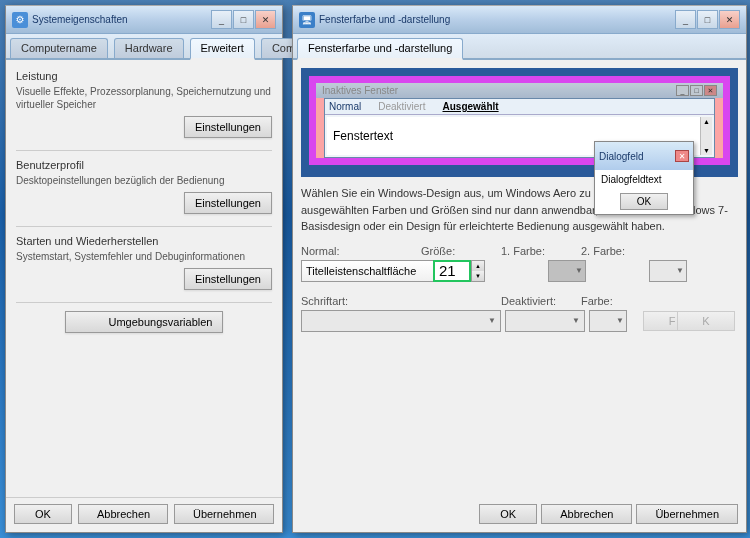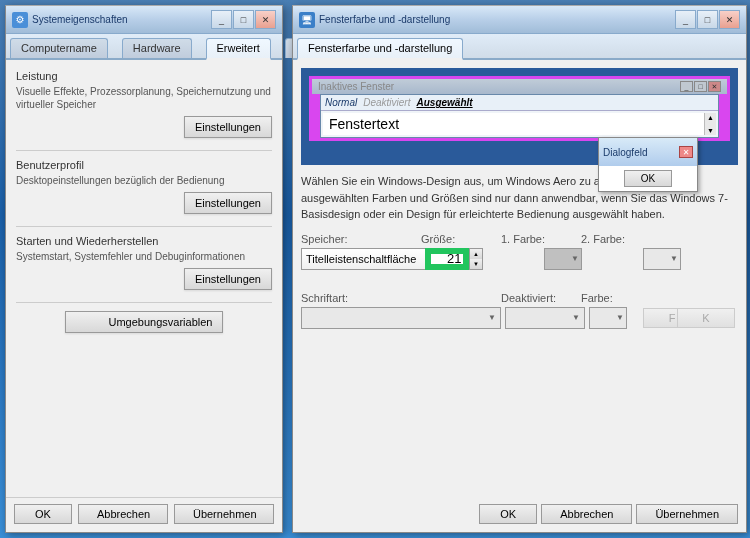--- a/index.html
+++ b/index.html
@@ -90,21 +90,21 @@
       width: 455px;
       height: 528px;
     }
 
     
     .tab-bar {
       background: linear-gradient(to bottom, #e0ecf8, #d0dce8);
       border-bottom: 2px solid #8aaac8;
       display: flex;
       padding: 4px 4px 0 4px;
-      gap: 14px;
+      gap: 6px;
       min-height: 26px;
     }
 
     .tab {
       padding: 3px 10px;
       background: linear-gradient(to bottom, #d0dce8, #c0ccdc);
       border: 1px solid #88aacc;
       border-bottom: none;
       font-size: 11px;
       color: #333;
@@ -193,23 +193,23 @@
 
     
     .preview-area {
       background: #2a5a9a;
       padding: 8px;
       margin-bottom: 8px;
       position: relative;
     }
 
     .inactive-window {
-      background: #d946ef;
-      border: 3px solid #d946ef;
-      margin-bottom: 16px;
+      background: #fca5a5;
+      border: 7px solid #d946ef;
+      margin-bottom: 4px;
       position: relative;
     }
 
     .inactive-title {
       background: linear-gradient(to bottom, #c0ccd8, #a8b8cc);
       padding: 2px 6px;
       font-size: 10px;
       color: #888;
       display: flex;
       justify-content: space-between;
@@ -246,25 +246,24 @@
       font-size: 10px;
       color: #1a3a6a;
       display: flex;
       justify-content: space-between;
       align-items: center;
     }
 
     .active-tab-bar {
       padding: 2px 4px;
       display: flex;
-      gap: 6px;
+      gap: 17px;
       font-size: 10px;
       border-bottom: 1px solid #aac;
       background: #e8f0f8;
-      font-style: italic;
     }
 
     .active-tab-selected {
       color: #000;
       text-decoration: underline;
       font-weight: bold;
     }
 
     .active-tab-normal {
       color: #1a3a6a;
@@ -350,23 +349,23 @@
     }
 
     .dropdown-wide {
       width: 180px;
     }
 
     .number-input {
       width: 38px;
       height: 22px;
       background: white;
-      border: 6px solid #22c55e;
-      font-size: 13px;
-      padding: 0 16px;
+      border: 2px solid #22c55e;
+      font-size: 15px;
+      padding: 0 4px;
       display: flex;
       align-items: center;
     }
 
     .spinner {
       display: flex;
       flex-direction: column;
       border: 1px solid #999;
       width: 14px;
       height: 22px;
@@ -414,22 +413,22 @@
       grid-template-columns: 120px 80px 80px 80px;
       font-size: 11px;
       color: #555;
       margin-bottom: 3px;
     }
 
     .controls-grid {
       display: grid;
       grid-template-columns: 120px auto auto auto;
       align-items: center;
-      gap: 4px;
-      margin-bottom: 22px;
+      gap: 12px;
+      margin-bottom: 13px;
     }
 
     .font-row {
       display: grid;
       grid-template-columns: 200px 80px 50px 30px 30px;
       gap: 4px;
       align-items: center;
     }
 
     .bottom-btns-right {
@@ -529,42 +528,45 @@
           </div>
         </div>
 
         <div class="active-window">
           <div class="active-tab-bar">
             <span class="active-tab-normal">Normal</span>
             <span class="active-tab-disabled">Deaktiviert</span>
             <span class="active-tab-selected">Ausgewählt</span>
           </div>
           <div style="display:flex; align-items:stretch; margin: 2px; background:white; position:relative;">
-            <div style="flex:1; padding: 3px 6px; font-size:14px;">Fenstertext</div>
+            <div style="flex:1; padding: 12px 6px; font-size:12px;">Fenstertext</div>
             <div style="width:12px; background:#e8e8e8; border-left:1px solid #bbb; display:flex; flex-direction:column; align-items:center; justify-content:space-between; padding:1px 0;">
               <span style="font-size:7px;">▲</span>
               <span style="font-size:7px;">▼</span>
             </div>
           </div>
 
           <div class="dialog-box">
             <div class="dialog-title-bar">
               <span>Dialogfeld</span>
               <div class="dialog-close">✕</div>
             </div>
+            <div class="dialog-content">
+              <div>Dialogfeldtext</div>
+            </div>
             <button class="dialog-ok-btn">OK</button>
           </div>
         </div>
       </div>
     </div>
 
     <div class="desc-text">Wählen Sie ein Windows-Design aus, um Windows Aero zu aktivieren. Die hier ausgewählten Farben und Größen sind nur dann anwendbar, wenn Sie das Windows 7-Basisdesign oder ein Design für erleichterte Bedienung ausgewählt haben.</div>
 
     <div class="row-label">
-      <span>Speicher:</span>
+      <span>Normal:</span>
       <span>Größe:</span>
       <span>1. Farbe:</span>
       <span>2. Farbe:</span>
     </div>
 
     <div class="controls-grid">
       <div class="dropdown dropdown-wide">
         <span>Titelleistenschaltfläche</span>
         <span class="dropdown-arrow">▼</span>
       </div>

